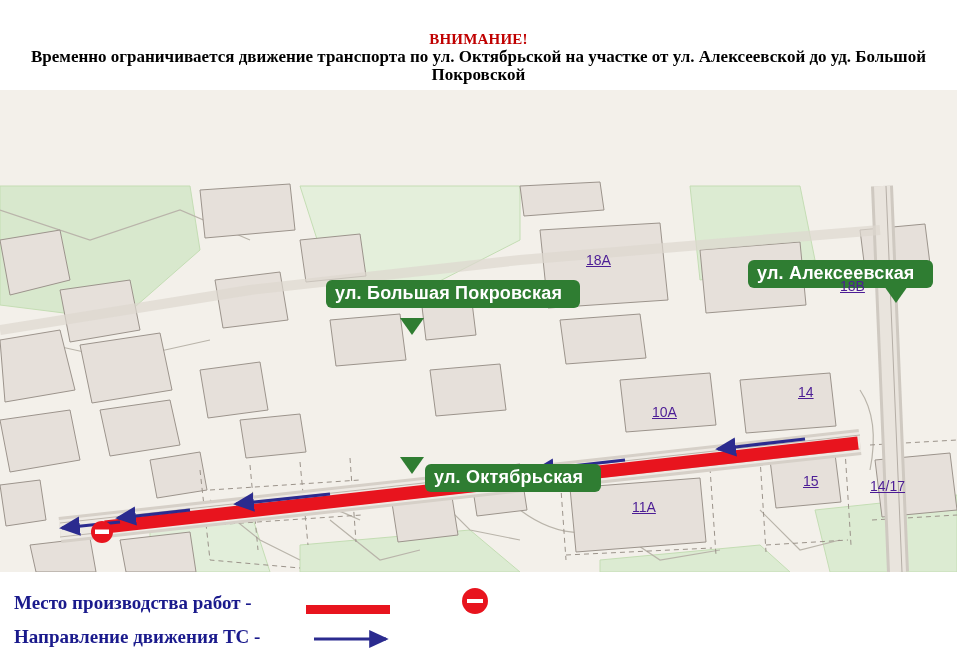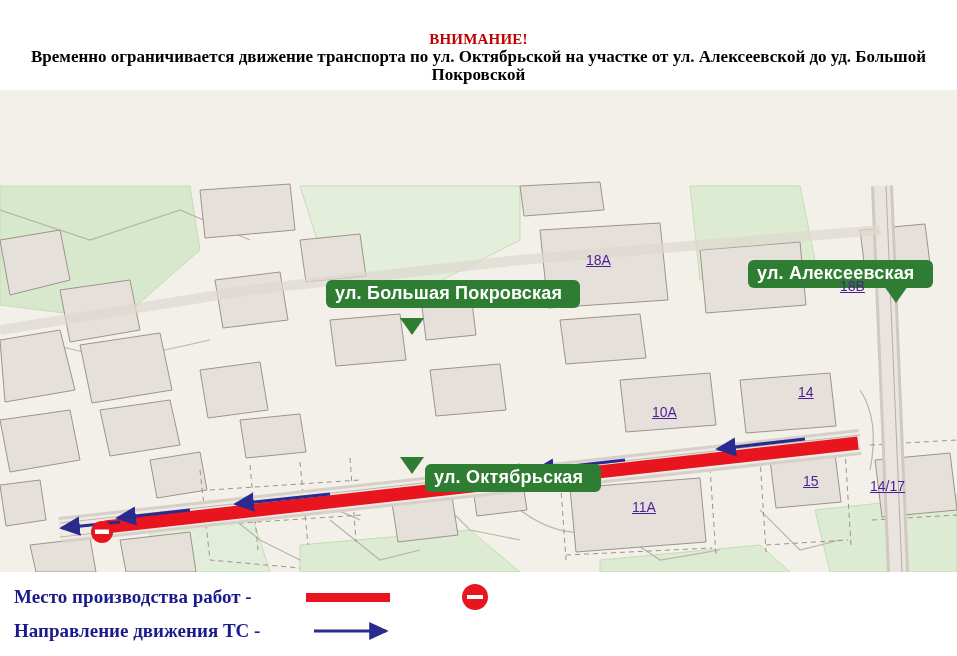--- a/index.html
+++ b/index.html
@@ -90,21 +90,21 @@
   .legend {
     position: relative;
     width: 957px;
     height: 84px;
     background: #ffffff;
     padding-left: 14px;
     padding-top: 8px;
   }
   .legend-row {
     display: flex;
-    align-items: center;
+    align-items: flex-end;
     height: 34px;
     gap: 44px;
   }
   .legend-label {
     font-family: "Liberation Serif", serif;
     font-weight: bold;
     font-size: 19px;
     color: #1a1a8c;
     white-space: nowrap;
   }

